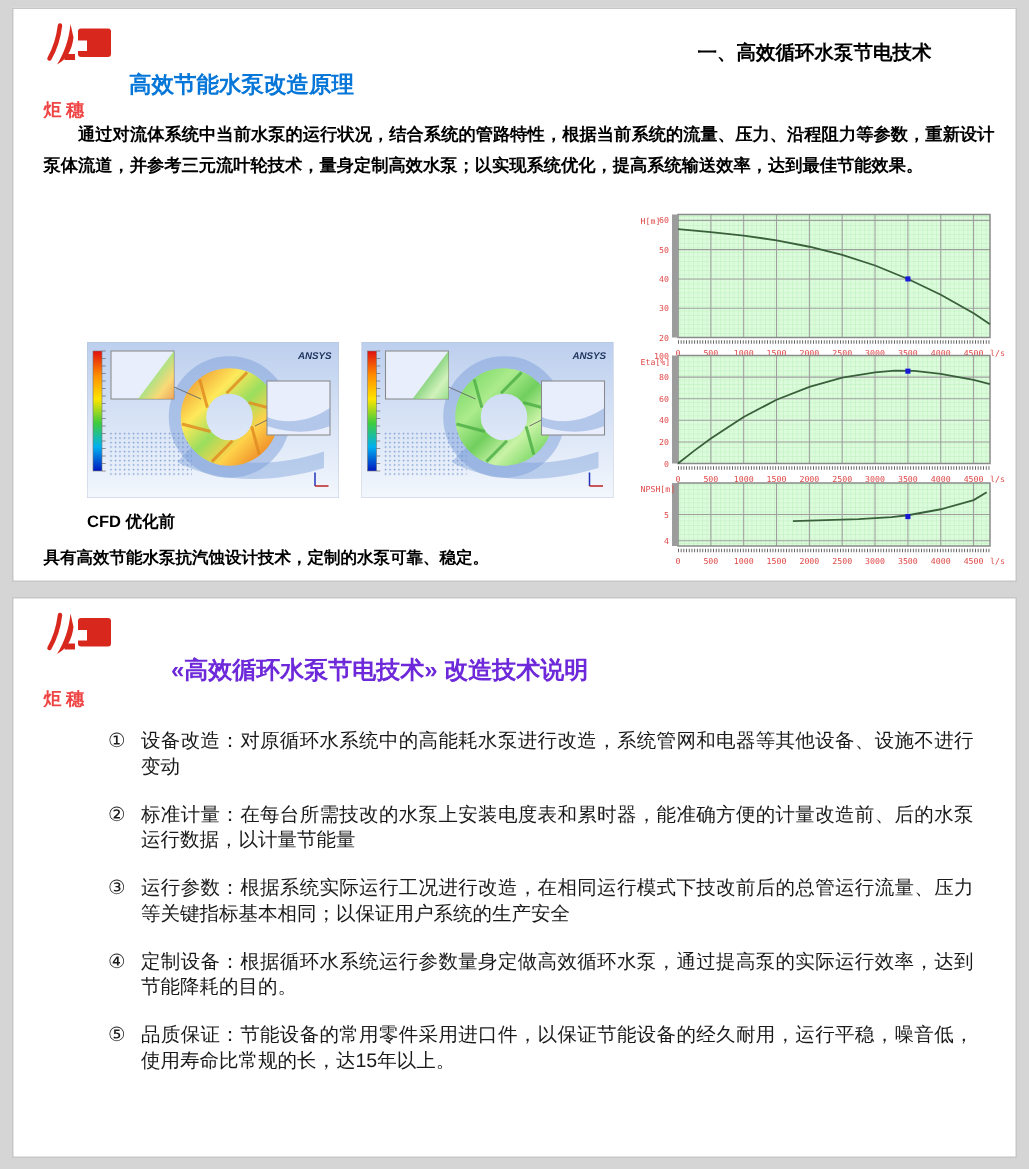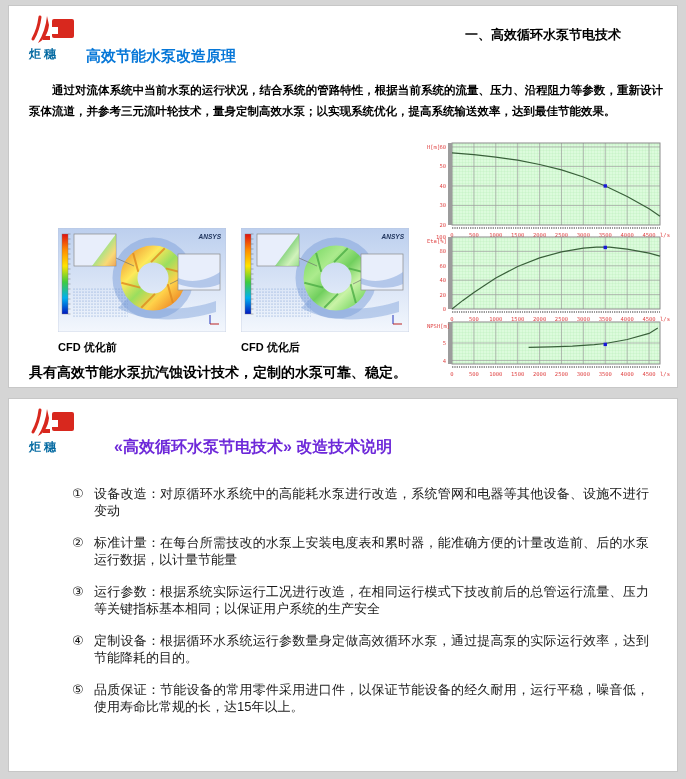--- a/index.html
+++ b/index.html
@@ -9,32 +9,32 @@
     font-family:"Liberation Sans","DejaVu Sans",sans-serif;
     color:#111;
   }
   .page{position:absolute;left:8px;width:670px;background:#ffffff;border:1px solid #c7c7c7;box-sizing:border-box;}
   .page1{top:5px;height:383px;}
   .page2{top:398px;height:374px;}
 
   
   .logo{position:absolute;left:20px;top:8px;width:60px;}
   .logo svg{display:block;}
-  .logo-text{font-size:12px;font-weight:bold;color:#0369a1;letter-spacing:3px;margin-top:0;}
+  .logo-text{font-size:12px;font-weight:bold;color:#ef4444;letter-spacing:3px;margin-top:19px;}
 
   
   .p1-title{position:absolute;top:20px;left:0;width:612px;text-align:right;font-size:13px;font-weight:bold;color:#000;}
   .p1-subtitle{position:absolute;top:41px;left:77px;font-size:15px;font-weight:bold;color:#0677d8;}
   .p1-intro{position:absolute;top:62px;left:20px;width:634px;font-size:11.5px;font-weight:bold;line-height:21px;text-indent:2em;text-align:justify;color:#000;margin-top:12px;}
   .p1-body{position:absolute;top:112px;left:20px;width:398px;font-size:10.5px;line-height:18px;text-indent:2em;text-align:justify;color:#1c1c1c;}
   .cfd-fig{position:absolute;top:222px;width:168px;height:104px;}
   .fig-before{left:49px;} .fig-after{left:232px;}
   .cfd-caption{position:absolute;top:334px;width:168px;text-align:left;font-size:11px;font-weight:bold;color:#000;}
   .cap-before{left:49px;} .cap-after{left:232px;}
-  .p1-note{position:absolute;top:358px;left:20px;font-size:14px;font-weight:bold;color:#000;}
+  .p1-note{position:absolute;top:358px;left:20px;font-size:11px;font-weight:bold;color:#000;}
   .charts{position:absolute;left:417px;top:135px;width:246px;height:240px;}
   .chart-block{position:absolute;left:0;}
   .chart-0{top:0;} .chart-1{top:94px;} .chart-2{top:179px;}
 
   
   .p2-title{position:absolute;top:38px;left:105px;font-size:16px;font-weight:bold;color:#6d28d9;}
   .tech-list{position:absolute;top:86px;left:63px;width:577px;}
   .tech-item{position:relative;padding-left:22px;margin-bottom:15px;font-size:13px;line-height:17px;text-align:justify;color:#1a1a1a;}
   .tech-num{position:absolute;left:0;top:0;}
 </style>
@@ -180,21 +180,20 @@
         <line x1="10" y1="66" x2="12.5" y2="66" stroke="#555" stroke-width="0.4"></line>
         <line x1="10" y1="71" x2="12.5" y2="71" stroke="#555" stroke-width="0.4"></line>
         <line x1="10" y1="76" x2="12.5" y2="76" stroke="#555" stroke-width="0.4"></line>
         <line x1="10" y1="81" x2="12.5" y2="81" stroke="#555" stroke-width="0.4"></line>
         <line x1="10" y1="86" x2="12.5" y2="86" stroke="#555" stroke-width="0.4"></line>
         <text x="163" y="11" font-size="6.5" font-weight="bold" font-style="italic" fill="#20355e" text-anchor="end">ANSYS</text>
         <line x1="152" y1="96" x2="152" y2="87" stroke="#2233bb" stroke-width="1"></line>
         <line x1="152" y1="96" x2="161" y2="96" stroke="#bb2222" stroke-width="1"></line>
       </svg></div>
   <div class="cfd-caption cap-before">CFD 优化前</div>
-  <div class="cfd-caption cap-after">CFD 优化后</div>
 
   <div class="p1-note">具有高效节能水泵抗汽蚀设计技术，定制的水泵可靠、稳定。</div>
 
   <div class="charts">
     <div class="chart-block chart-0"><svg width="246" height="100" viewBox="0 0 246 100">
           <defs>
             <pattern id="fg0" width="3" height="3" patternUnits="userSpaceOnUse">
               <rect width="3" height="3" fill="#dcfbdc"></rect>
               <path d="M0 0 H3 M0 0 V3" stroke="#b2ecb2" stroke-width="0.5" fill="none"></path>
             </pattern>

